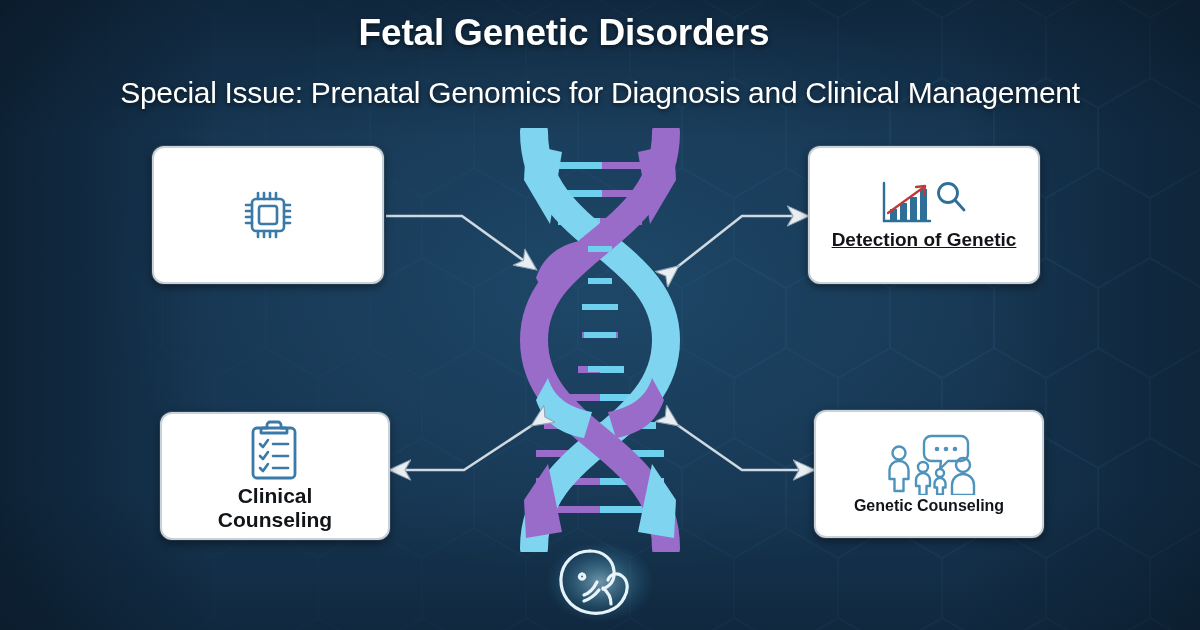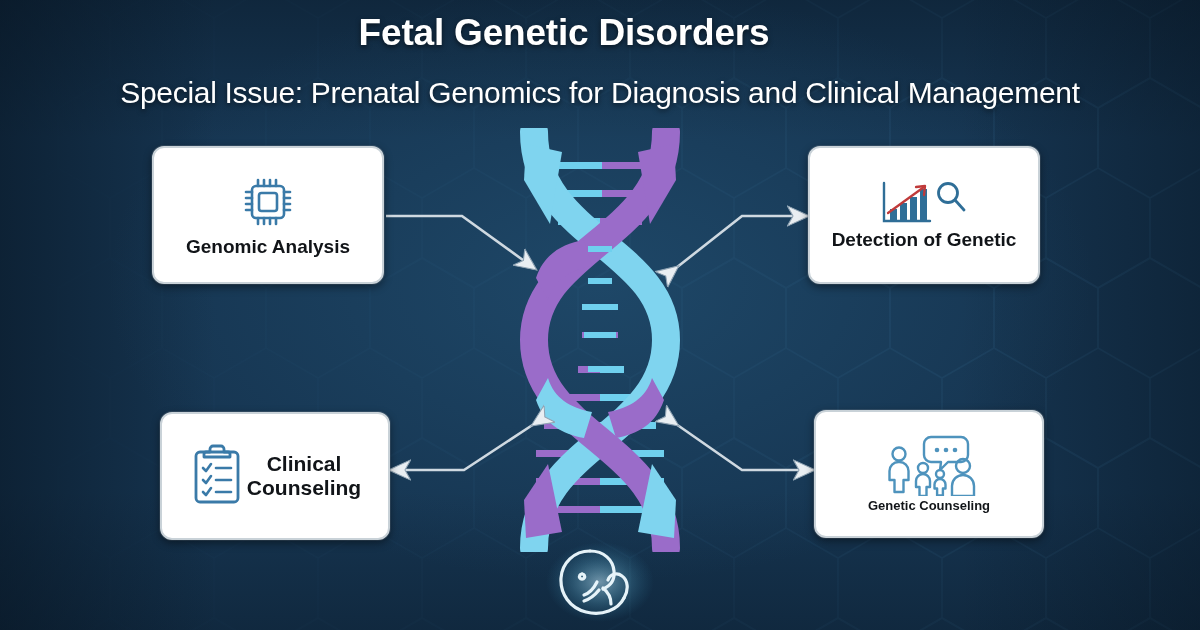--- a/index.html
+++ b/index.html
@@ -77,40 +77,40 @@
   }
   .card-inner {
     display: flex;
     align-items: center;
     justify-content: center;
     width: 100%;
     height: 100%;
     box-sizing: border-box;
   }
   .card-stack { flex-direction: column; }
-  .card-row   { }
+  .card-row   { flex-direction: column; }
   .card-label {
     color: #111418;
     font-weight: bold;
     text-align: center;
     line-height: 1.16;
     font-family: "Liberation Sans", sans-serif;
   }
 
   #card-genomic       { left: 152px;  top: 146px; width: 232px; height: 138px; }
   #card-genomic .card-label { font-size: 19px; margin-top: 4px; }
 
   #card-detection     { left: 808px;  top: 146px; width: 232px; height: 138px; }
-  #card-detection .card-label { font-size: 19px; margin-top: 2px; }
+  #card-detection .card-label { font-size: 19px; margin-top: 2px; text-decoration: underline; }
 
   #card-clinical      { left: 160px;  top: 412px; width: 230px; height: 128px; }
   #card-clinical .card-label { font-size: 21px; }
 
   #card-counseling    { left: 814px;  top: 410px; width: 230px; height: 128px; }
-  #card-counseling .card-label { font-size: 13px; margin-top: 2px; }
+  #card-counseling .card-label { font-size: 16px; margin-top: 2px; }
 
   .icon-svg { display: block; }
 
   
   #dna {
     position: absolute;
     left: 492px;
     top: 128px;
     width: 216px;
     height: 424px;
@@ -285,21 +285,20 @@
           <line x1="8" y1="20" x2="14" y2="20"></line>
           <line x1="8" y1="26" x2="14" y2="26"></line>
           <line x1="8" y1="32" x2="14" y2="32"></line>
           <line x1="8" y1="38" x2="14" y2="38"></line>
           <line x1="46" y1="20" x2="52" y2="20"></line>
           <line x1="46" y1="26" x2="52" y2="26"></line>
           <line x1="46" y1="32" x2="52" y2="32"></line>
           <line x1="46" y1="38" x2="52" y2="38"></line>
         </g>
       </svg>
-      <div class="card-label">Genomic Analysis</div>
     </div>
   </div>
 
   <div class="card" id="card-detection">
     <div class="card-inner card-stack">
       <svg class="icon-svg" width="96" height="48" viewBox="0 0 96 48" xmlns="http://www.w3.org/2000/svg">
 
         <g stroke="#2f6e97" stroke-width="2.4" fill="none" stroke-linecap="round">
           <path d="M8 4 L8 42 L54 42"></path>
         </g>

